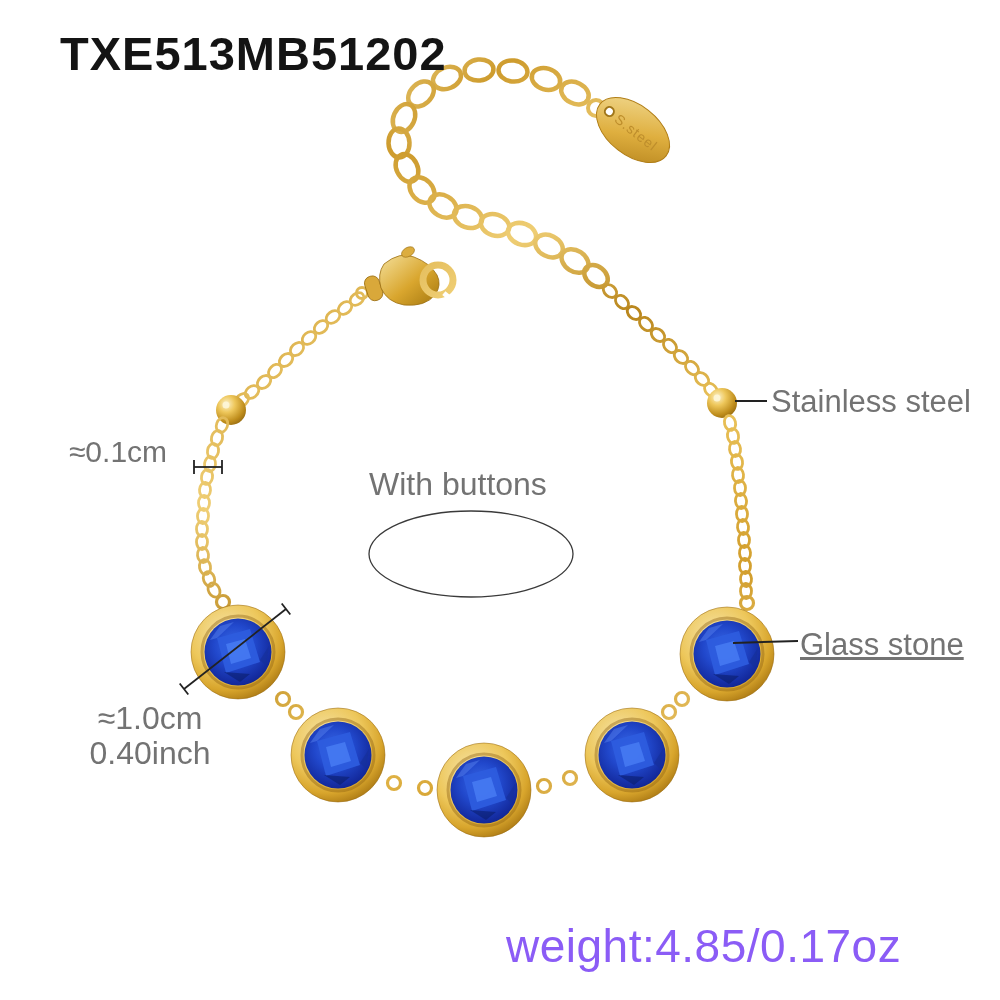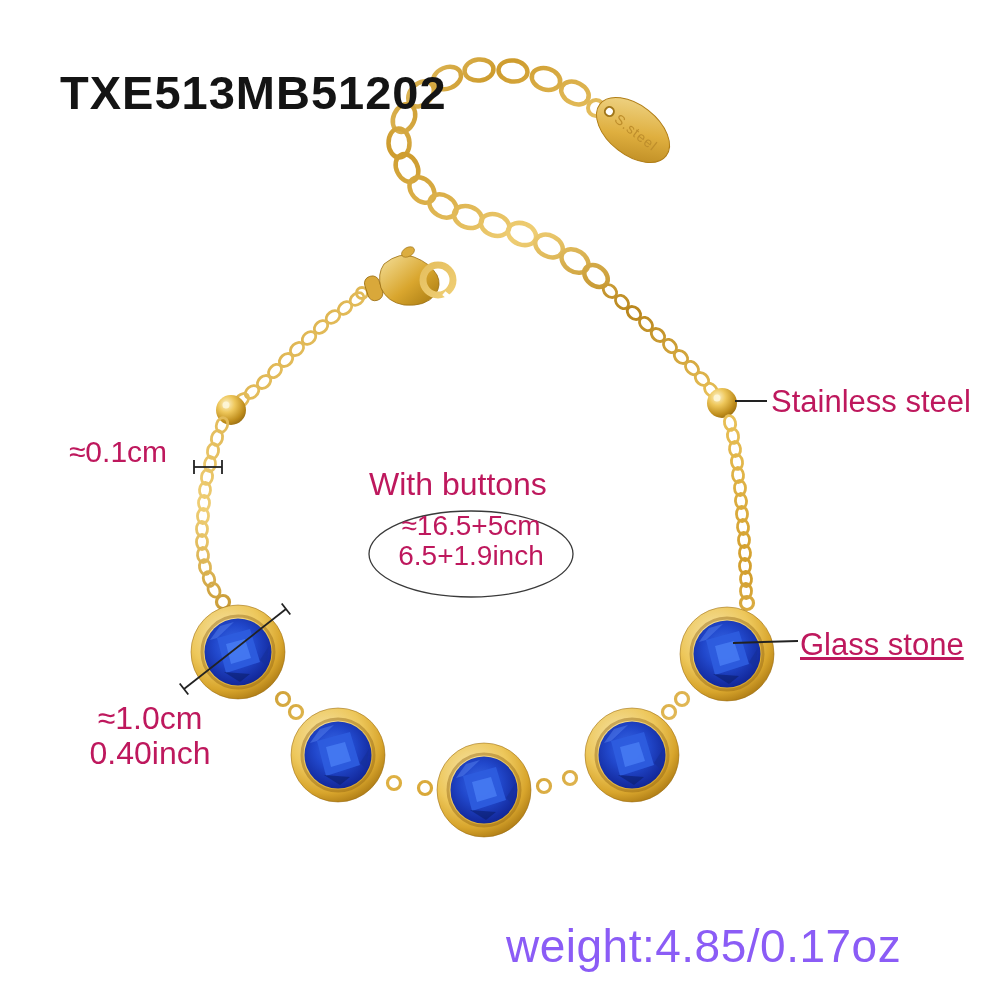--- a/index.html
+++ b/index.html
@@ -3,22 +3,22 @@
 <meta charset="utf-8">
 <style>
   html,body{margin:0;padding:0;}
   body{
     width:1000px;height:1000px;background:#ffffff;
     font-family:"Liberation Sans","DejaVu Sans",sans-serif;
     color:#1b1b1b;position:relative;overflow:hidden;
   }
   .canvas{position:absolute;inset:0;}
   svg{position:absolute;left:0;top:0;}
-  .label{position:absolute;white-space:nowrap;color:#be185d;}
-  .sku{left:60px;top:26px;font-size:47px;font-weight:600;letter-spacing:1px;color:#141414;margin-top:39px;}
+  .label{position:absolute;white-space:nowrap;color:#737373;}
+  .sku{left:60px;top:26px;font-size:47px;font-weight:600;letter-spacing:1px;color:#141414;}
   .stainless{left:771px;top:384px;font-size:31px;}
   .glass{left:800px;top:627px;font-size:31px;text-decoration:underline;}
   .with-buttons{left:369px;top:466px;width:204px;text-align:left;font-size:32px;white-space:nowrap;}
   .oval-text{left:349px;top:511px;width:244px;text-align:center;font-size:28px;line-height:30px;}
   .chain-size{left:40px;top:436px;width:156px;text-align:center;font-size:30px;line-height:31px;}
   .stone-size{left:74px;top:701px;width:152px;text-align:center;font-size:32px;line-height:35px;}
   .weight{left:506px;top:919px;font-size:46px;font-weight:500;letter-spacing:0.5px;color:#8b5cf6;}
 </style>
 </head>
 <body>
@@ -229,24 +229,20 @@
   <div class="label sku">TXE513MB51202</div>
 
   <div class="label stainless">Stainless steel</div>
 
   <div class="label chain-size">
     <div>≈0.1cm</div>
   </div>
 
   <div class="label with-buttons">With buttons</div>
 
-  <div class="label oval-text">
-    <div>≈16.5+5cm</div>
-    <div>6.5+1.9inch</div>
-  </div>
 
   <div class="label glass">Glass stone</div>
 
   <div class="label stone-size">
     <div>≈1.0cm</div>
     <div>0.40inch</div>
   </div>
 
   <div class="label weight">weight:4.85/0.17oz</div>
 </div>

